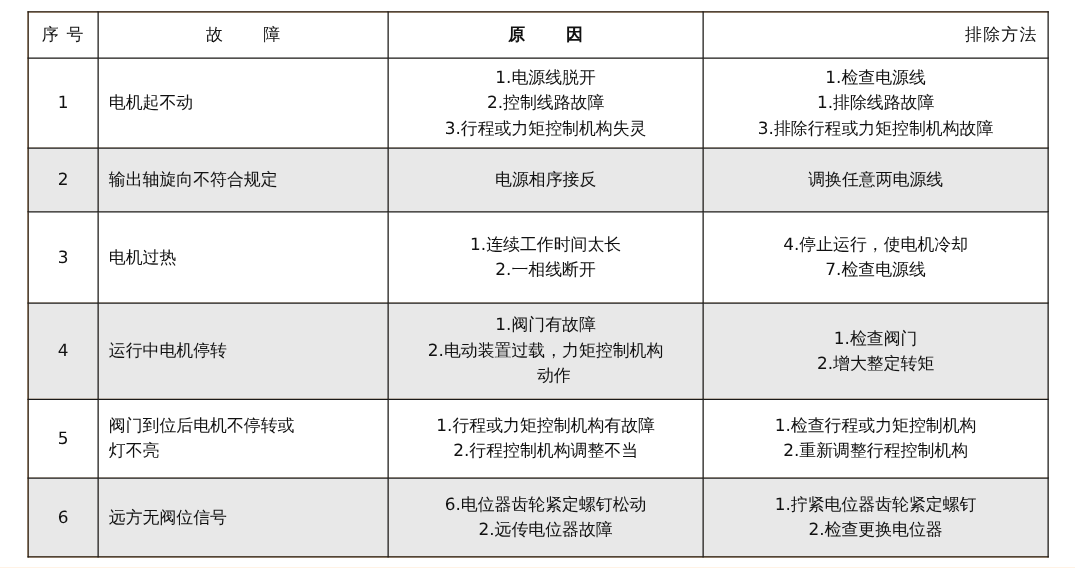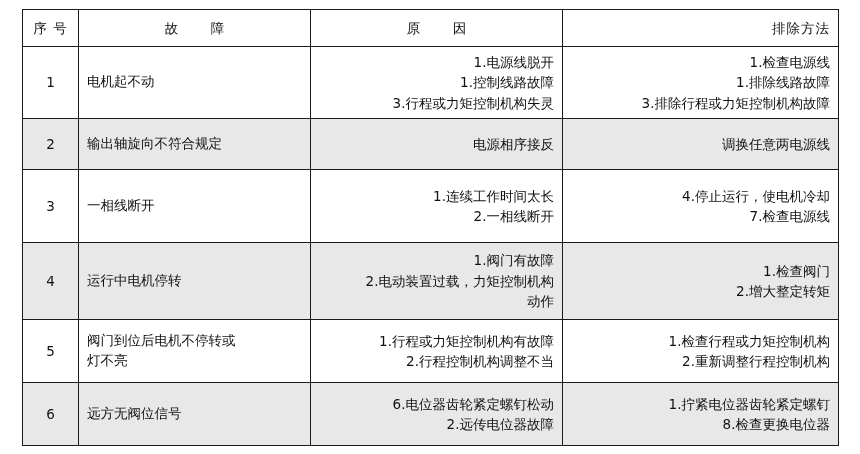--- a/index.html
+++ b/index.html
@@ -41,39 +41,39 @@
   thead td {
     text-align: center;
     height: 26px;
     padding-top: 3px;
     padding-bottom: 3px;
     background: #ffffff;
     letter-spacing: 0px;
   }
   thead td.h-no { letter-spacing: 1px; }
   thead td.h-fault { letter-spacing: 14px; text-indent: 14px; }
-  thead td.h-cause { letter-spacing: 14px; text-indent: 14px; }
+  thead td.h-cause { letter-spacing: 14px; text-indent: 14px; font-weight: bold; }
   thead td.h-fix { letter-spacing: 1px; text-align: right; }
 
   col.c-no { width: 56px; }
   col.c-fault { width: 232px; }
   col.c-cause { width: 252px; }
   col.c-fix { width: 276px; }
 
   td.cell-no {
     text-align: center;
     font-size: 13.5px;
   }
   td.cell-fault {
     text-align: left;
     padding-left: 14px;
     font-family: Liberation Serif, serif;
   }
   td.cell-cause, td.cell-fix {
-    text-align: right;
+    text-align: center;
     padding-left: 10px;
   }
   .lines div {
     white-space: pre-wrap;
   }
   .row-shade td {
     background: #e8e8e8;
   }
   .row-plain td {
     background: #ffffff;
@@ -111,21 +111,21 @@
         <tr class="row-plain r1">
           <td class="cell-no">1</td>
           <td class="cell-fault">
             <div class="lines">
               <div>电机起不动</div>
             </div>
           </td>
           <td class="cell-cause">
             <div class="lines">
               <div>1.电源线脱开</div>
-              <div>1.控制线路故障</div>
+              <div>2.控制线路故障</div>
               <div>3.行程或力矩控制机构失灵</div>
             </div>
           </td>
           <td class="cell-fix">
             <div class="lines">
               <div>1.检查电源线</div>
               <div>1.排除线路故障</div>
               <div>3.排除行程或力矩控制机构故障</div>
             </div>
           </td>
@@ -145,21 +145,21 @@
           <td class="cell-fix">
             <div class="lines">
               <div>调换任意两电源线</div>
             </div>
           </td>
         </tr>
         <tr class="row-plain r3">
           <td class="cell-no">3</td>
           <td class="cell-fault">
             <div class="lines">
-              <div>一相线断开</div>
+              <div>电机过热</div>
             </div>
           </td>
           <td class="cell-cause">
             <div class="lines">
               <div>1.连续工作时间太长</div>
               <div>2.一相线断开</div>
             </div>
           </td>
           <td class="cell-fix">
             <div class="lines">
@@ -219,19 +219,19 @@
           </td>
           <td class="cell-cause">
             <div class="lines">
               <div>6.电位器齿轮紧定螺钉松动</div>
               <div>2.远传电位器故障</div>
             </div>
           </td>
           <td class="cell-fix">
             <div class="lines">
               <div>1.拧紧电位器齿轮紧定螺钉</div>
-              <div>8.检查更换电位器</div>
+              <div>2.检查更换电位器</div>
             </div>
           </td>
         </tr>
       </tbody>
   </table>
 </div>
 
 </body></html>

